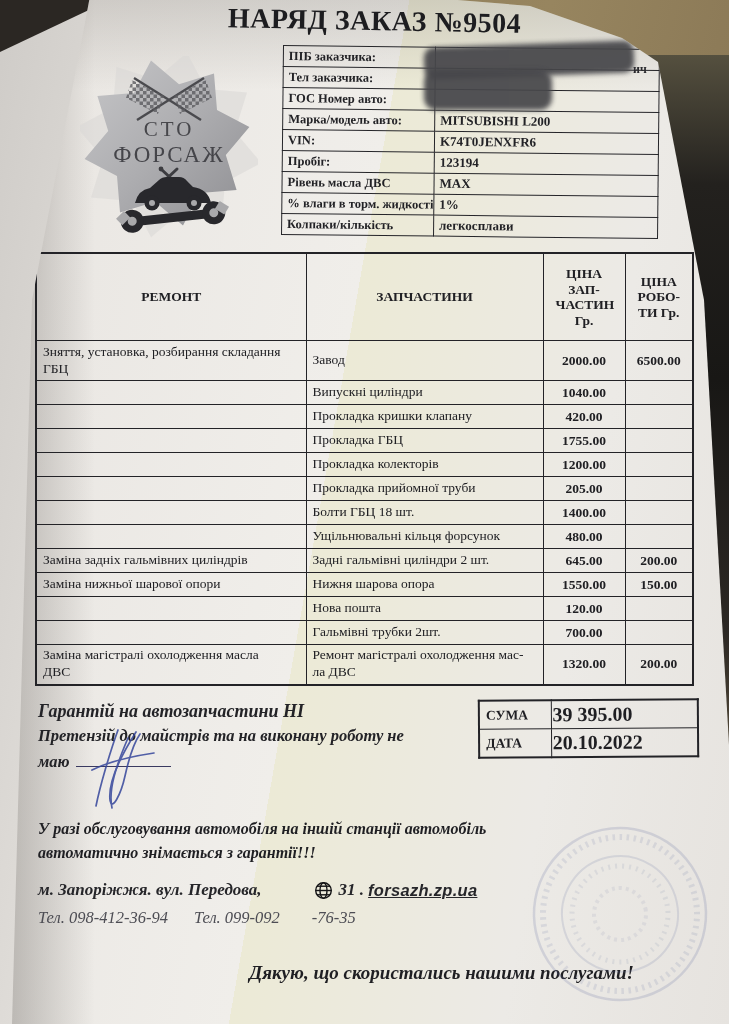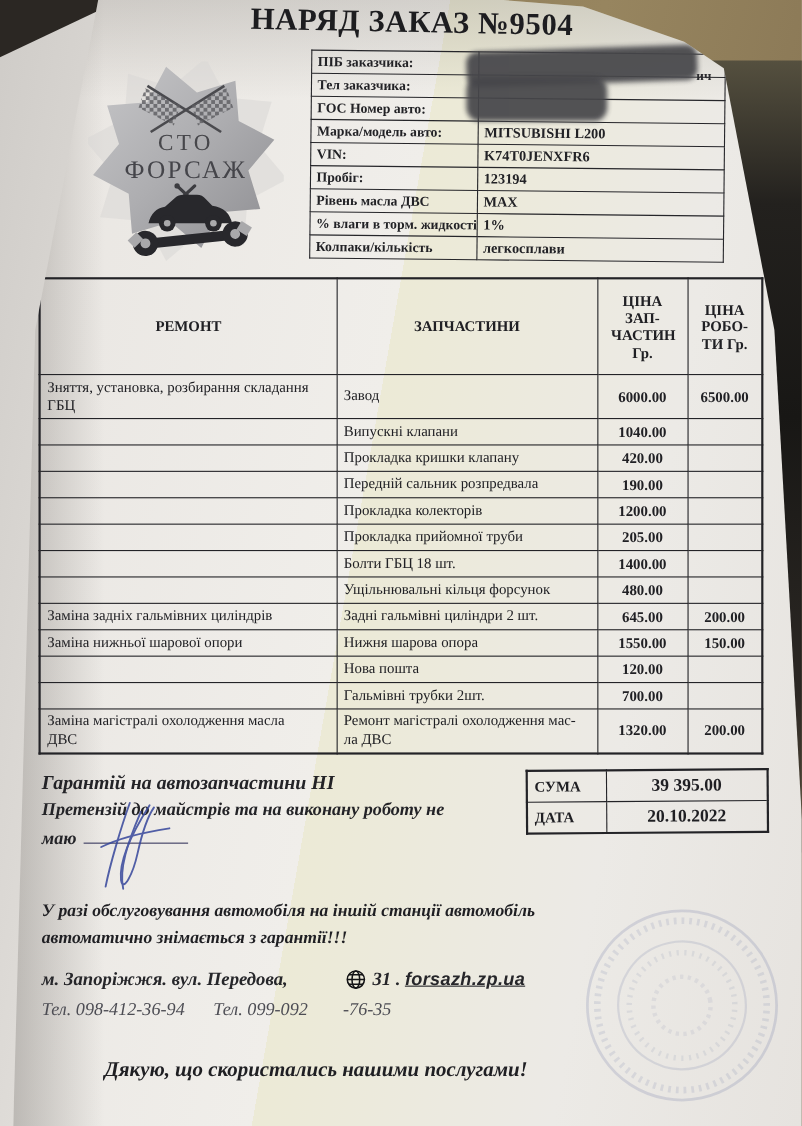--- a/index.html
+++ b/index.html
@@ -48,37 +48,37 @@
   #work-table td.price{font-weight:bold;text-align:center;white-space:nowrap;padding:1px 2px;}
   #work-table tr.hh{height:52px;}
   #work-table tr.h40{height:40px;}
   #work-table tr.h24{height:24px;}
   #work-table td.txt{line-height:1.25;}
   
   #summary-table{left:478px;top:699px;width:221px;border-collapse:collapse;table-layout:fixed;
     border:2px solid #232327;transform:rotate(-.4deg);}
   #summary-table td{border:1.4px solid #232327;height:25px;font-weight:bold;color:#1f1f23;}
   #summary-table td.lbl{font-size:13.5px;padding-left:6px;}
-  #summary-table td.v{font-size:16px;text-align:center;}
+  #summary-table td.v{font-size:20px;text-align:left;}
   
   #guarantee-line{left:38px;top:701px;font-size:18px;font-weight:bold;font-style:italic;color:#232327;}
   #claims-line{left:38px;top:726px;font-size:16.5px;font-weight:bold;font-style:italic;color:#232327;}
   #claims-line2{left:38px;top:750px;font-size:16.5px;font-weight:bold;font-style:italic;color:#232327;}
   .blankline{display:inline-block;width:95px;border-bottom:1.5px solid #3a3a60;height:16px;margin-left:6px;}
   #warning-text{left:38px;top:817px;width:620px;font-size:16px;font-weight:bold;font-style:italic;
     color:#1f1f23;line-height:1.5;white-space:pre-line;}
   
   #address-line{left:38px;top:880px;display:flex;align-items:center;
     font-size:17px;font-weight:bold;font-style:italic;color:#26262a;justify-content:space-between;}
   #globe-icon{margin-left:52px;margin-right:6px;}
   #house-no{margin-right:4px;}
   #site-link{font-family:"Liberation Sans", sans-serif;font-size:16.5px;text-decoration:underline;letter-spacing:.3px;}
   #phones-line{left:38px;top:908px;display:flex;font-size:16.5px;font-style:italic;color:#4d4d54;}
   #phone-2{margin-left:26px;} #phone-3{margin-left:32px;}
-  #thanks-line{left:95px;right:95px;top:962px;text-align:left;
+  #thanks-line{left:95px;right:95px;top:962px;text-align:right;
     font-size:19px;font-weight:bold;font-style:italic;color:#1f1f23;}
   #stamp{left:528px;top:822px;z-index:3;}
   #signature{left:78px;top:726px;z-index:4;}
   #logo{left:80px;top:56px;}
 </style>
 </head>
 <body>
 
 <div id="bg-dark-right" class="bg-layer"></div>
 <div id="bg-dark-corner" class="bg-layer"></div>
@@ -201,39 +201,39 @@
 ЧАСТИН
 Гр.</th>
       <th>ЦІНА
 РОБО-
 ТИ Гр.</th>
     </tr>
     <tr class="h40">
           <td class="txt">Зняття, установка, розбирання складання
 ГБЦ</td>
           <td class="txt">Завод</td>
-          <td class="price">6000.00</td>
+          <td class="price">2000.00</td>
           <td class="price">6500.00</td>
         </tr>
     <tr class="h24">
           <td class="txt"></td>
-          <td class="txt">Випускні клапани</td>
+          <td class="txt">Випускні циліндри</td>
           <td class="price">1040.00</td>
           <td class="price"></td>
         </tr>
     <tr class="h24">
           <td class="txt"></td>
           <td class="txt">Прокладка кришки клапану</td>
           <td class="price">420.00</td>
           <td class="price"></td>
         </tr>
     <tr class="h24">
           <td class="txt"></td>
-          <td class="txt">Передній сальник розпредвала</td>
-          <td class="price">190.00</td>
+          <td class="txt">Прокладка ГБЦ</td>
+          <td class="price">1755.00</td>
           <td class="price"></td>
         </tr>
     <tr class="h24">
           <td class="txt"></td>
           <td class="txt">Прокладка колекторів</td>
           <td class="price">1200.00</td>
           <td class="price"></td>
         </tr>
     <tr class="h24">
           <td class="txt"></td>

